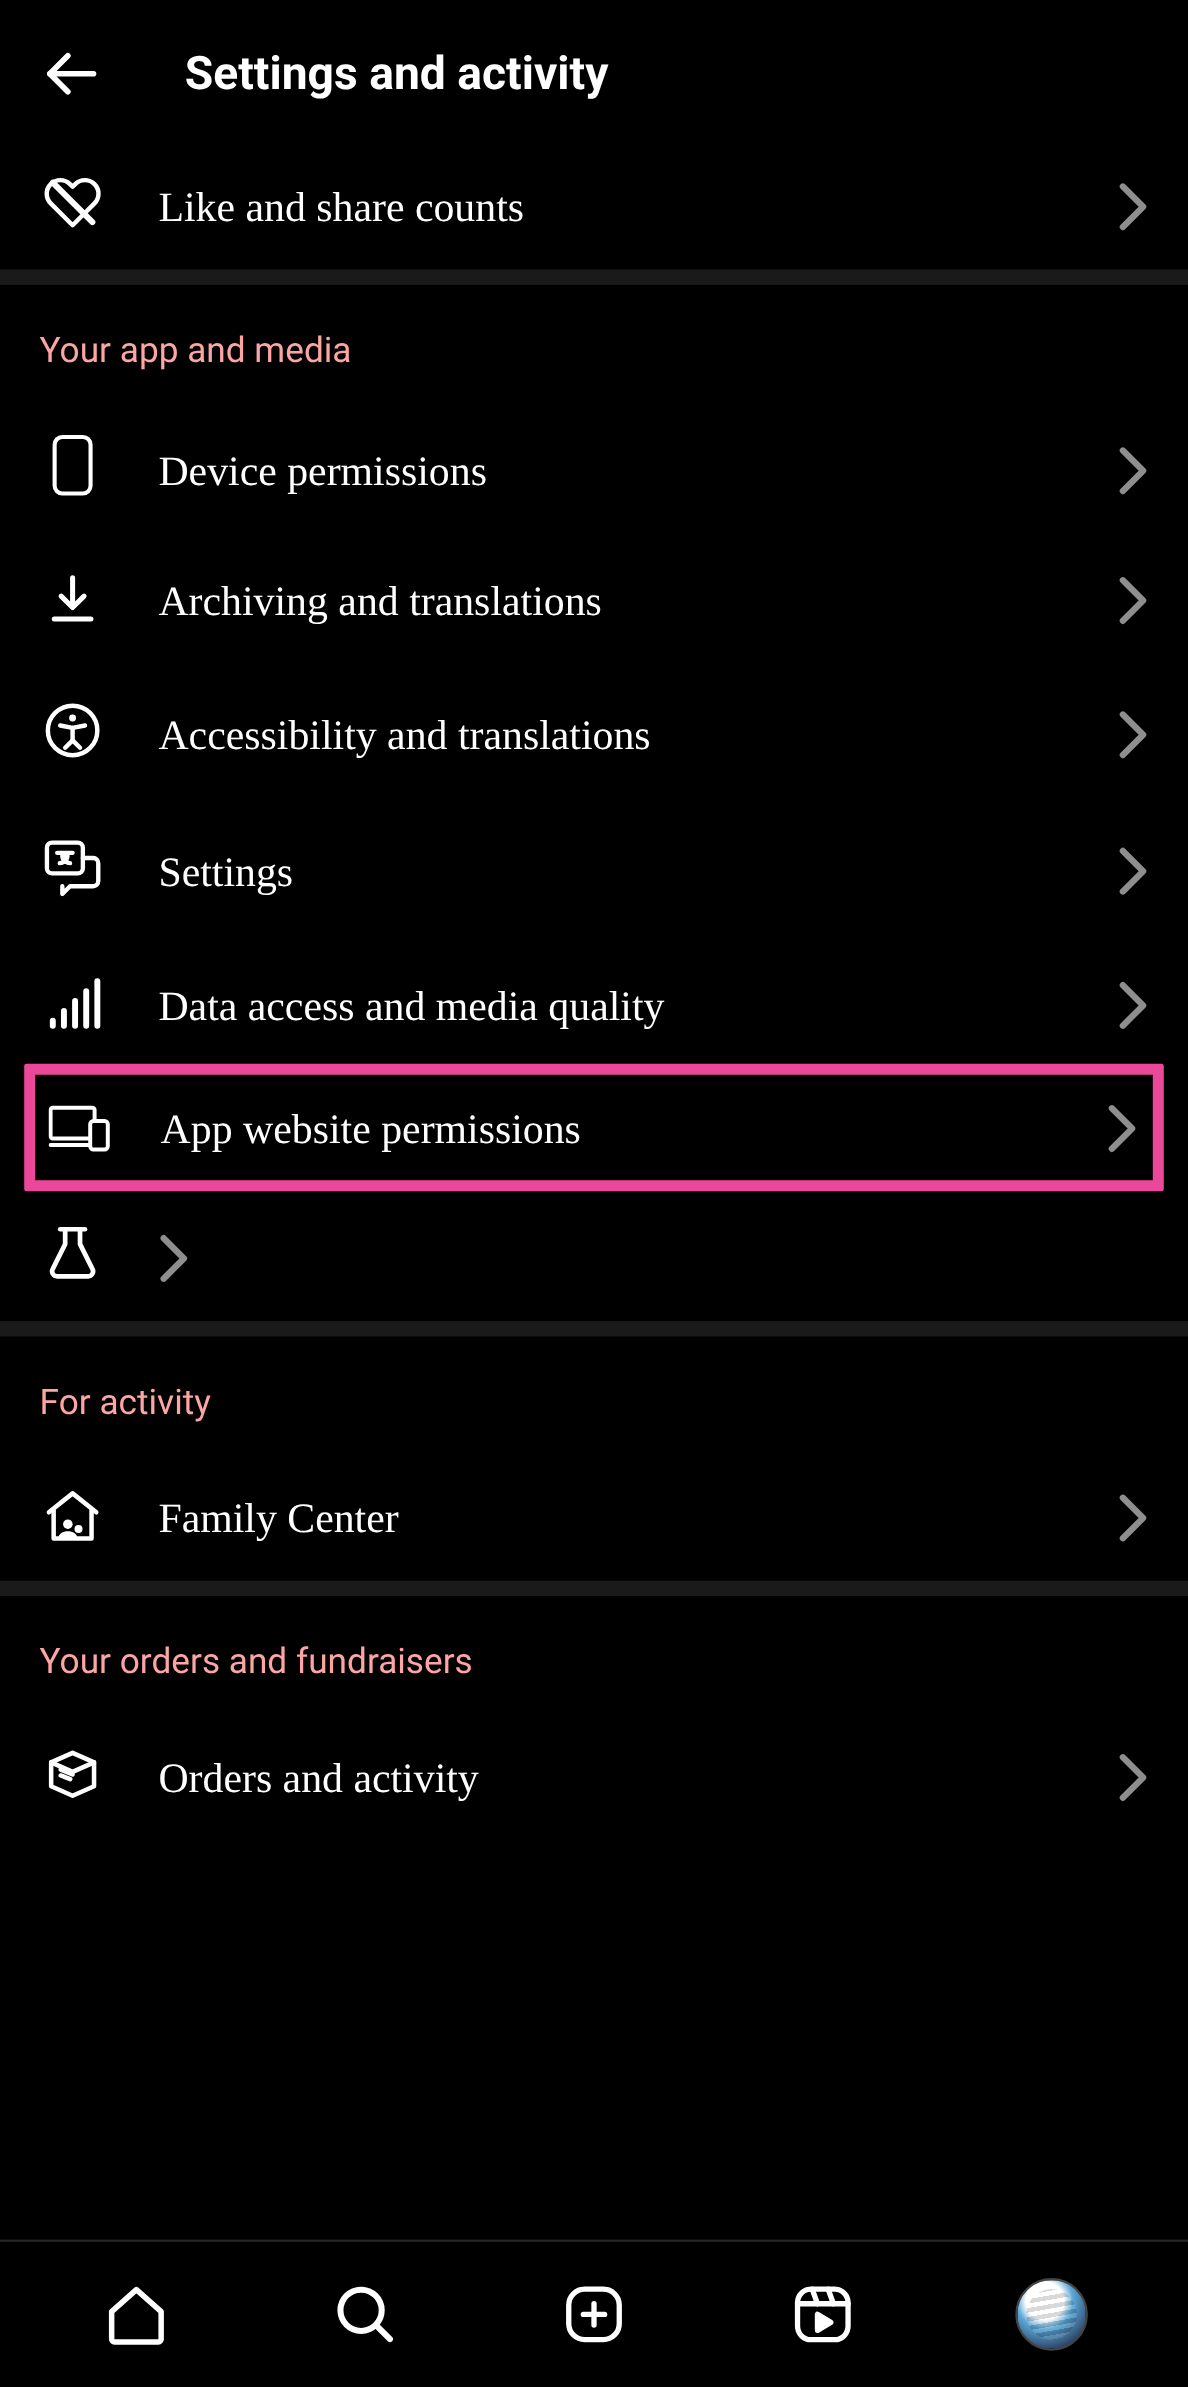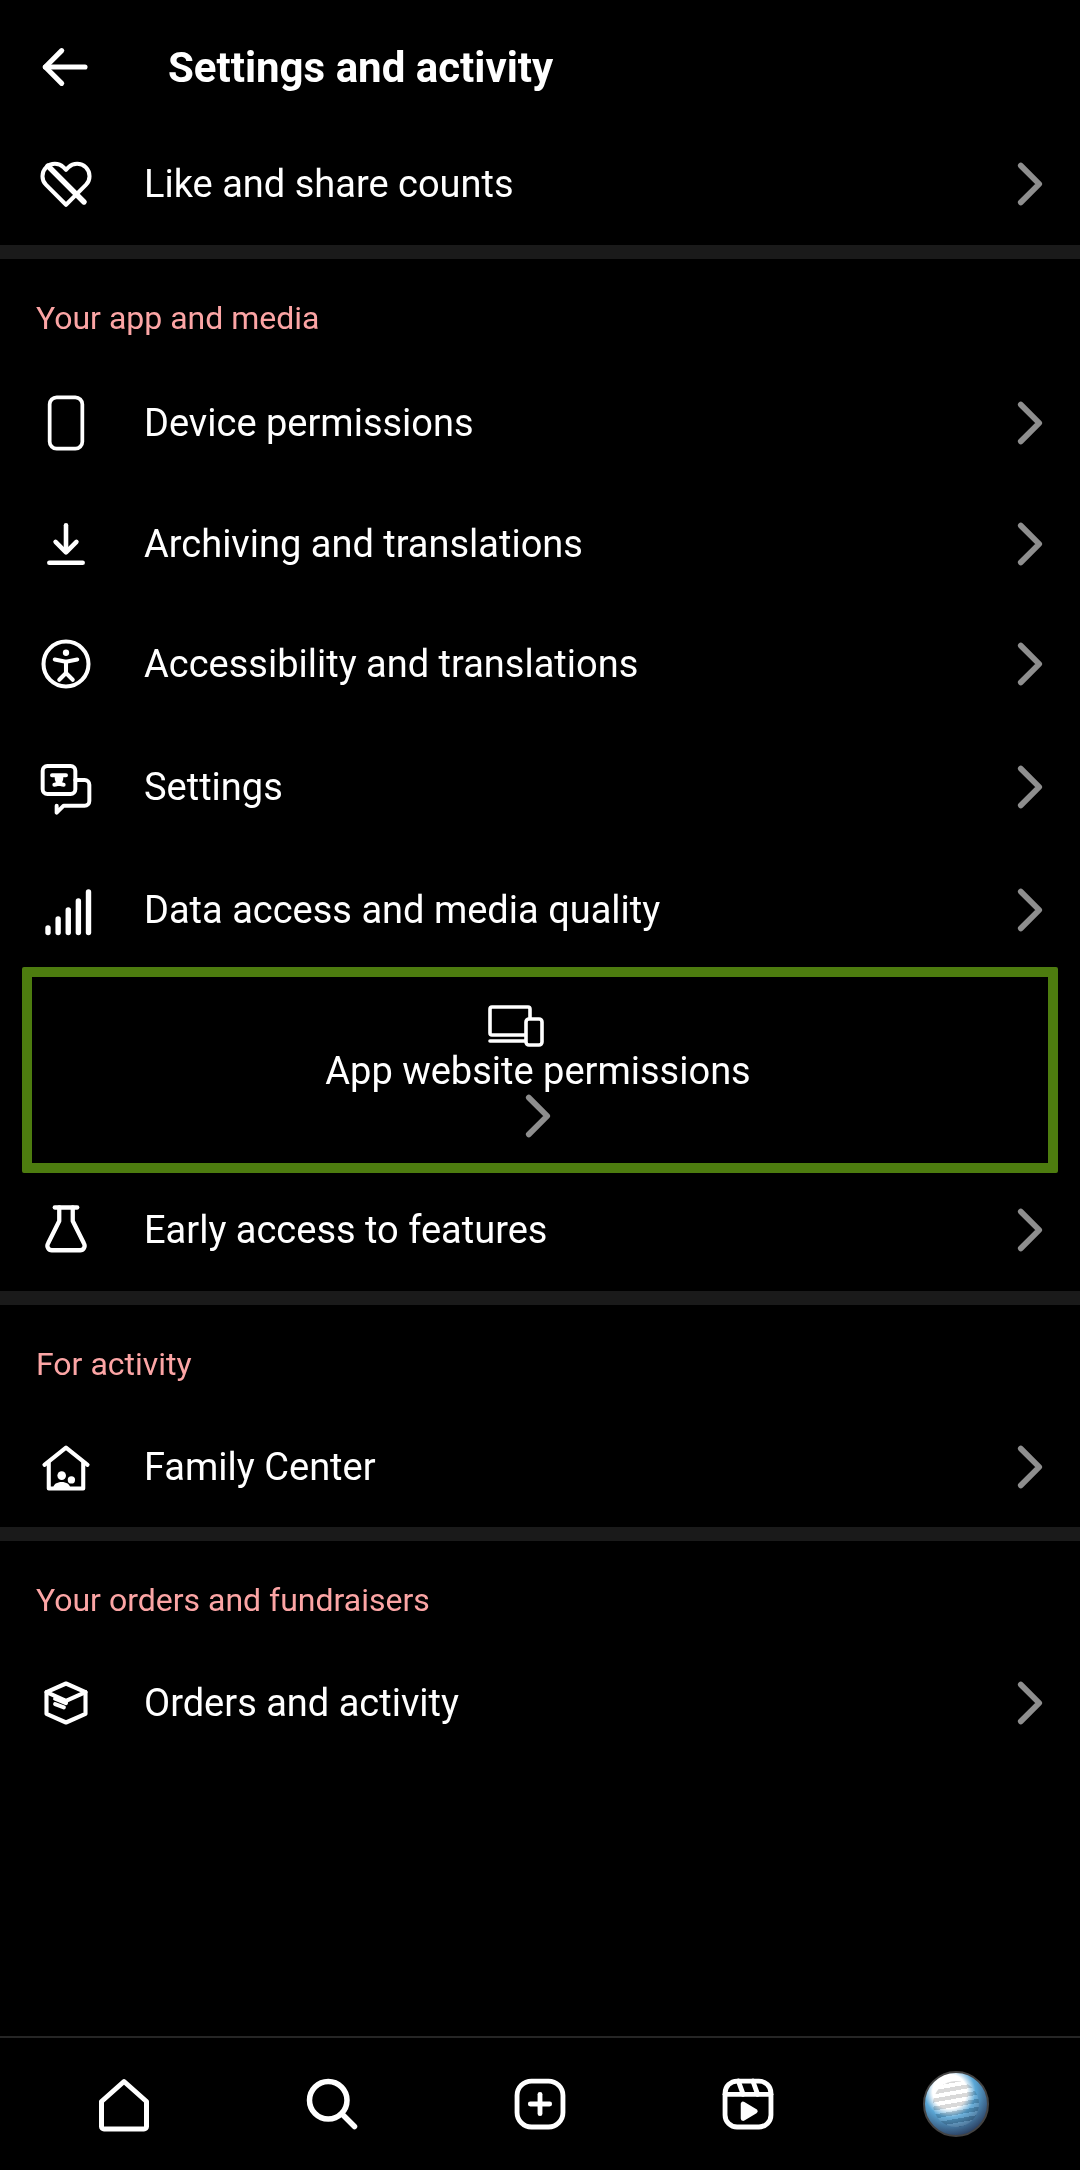--- a/index.html
+++ b/index.html
@@ -24,23 +24,24 @@
       margin-right: 76px;
     }
     .back-btn svg { width: 56px; height: 56px; }
     .header-title {
       font-size: 42px;
       font-weight: 700;
       color: #fff;
     }
     .row {
       display: flex;
-      align-items: center;
+      align-items: flex-end;
       padding: 34px 36px;
       position: relative;
+      font-family: Liberation Serif, serif;
     }
     .row-icon {
       width: 60px;
       display: flex;
       align-items: center;
       justify-content: center;
       margin-right: 48px;
     }
     .row-icon svg { display: block; }
     .row-label {
@@ -58,25 +59,24 @@
     .section-divider {
       height: 14px;
       background: #1a1a1a;
     }
     .section-title {
       font-size: 32px;
       color: #fca5a5;
       padding: 40px 36px 24px;
     }
     .highlight {
-      border: 10px solid #4d7c0f;
+      border: 10px solid #ec4899;
       border-radius: 2px;
       margin: -4px 22px;
       padding: 24px 14px 24px 10px;
-      flex-direction: column;
     }
     .highlight .row-icon { margin-right: 44px; }
     .bottom-nav {
       position: absolute;
       bottom: 0;
       left: 0;
       right: 0;
       height: 134px;
       border-top: 2px solid #262626;
       display: flex;
@@ -239,21 +239,20 @@
   </div>
 </div>
 
 <div class="row">
   <div class="row-icon">
     <svg width="50" height="54" viewBox="0 0 20 24" fill="none" stroke="#fff" stroke-width="1.9" stroke-linecap="round" stroke-linejoin="round">
       <path d="M7 2v6l-5 10a2 2 0 0 0 1.8 3h12.4a2 2 0 0 0 1.8-3l-5-10V2"></path>
       <line x1="5" y1="2" x2="15" y2="2"></line>
     </svg>
   </div>
-  <div class="row-label">Early access to features</div>
   <div class="chevron">
     <svg viewBox="0 0 12 20" fill="none" stroke="#8e8e8e" stroke-width="2.5" stroke-linecap="round" stroke-linejoin="round">
         <polyline points="2 2 10 10 2 18"></polyline>
       </svg>
   </div>
 </div>
 
 <div class="section-divider"></div>
 
 <div class="section-title">For activity</div>

